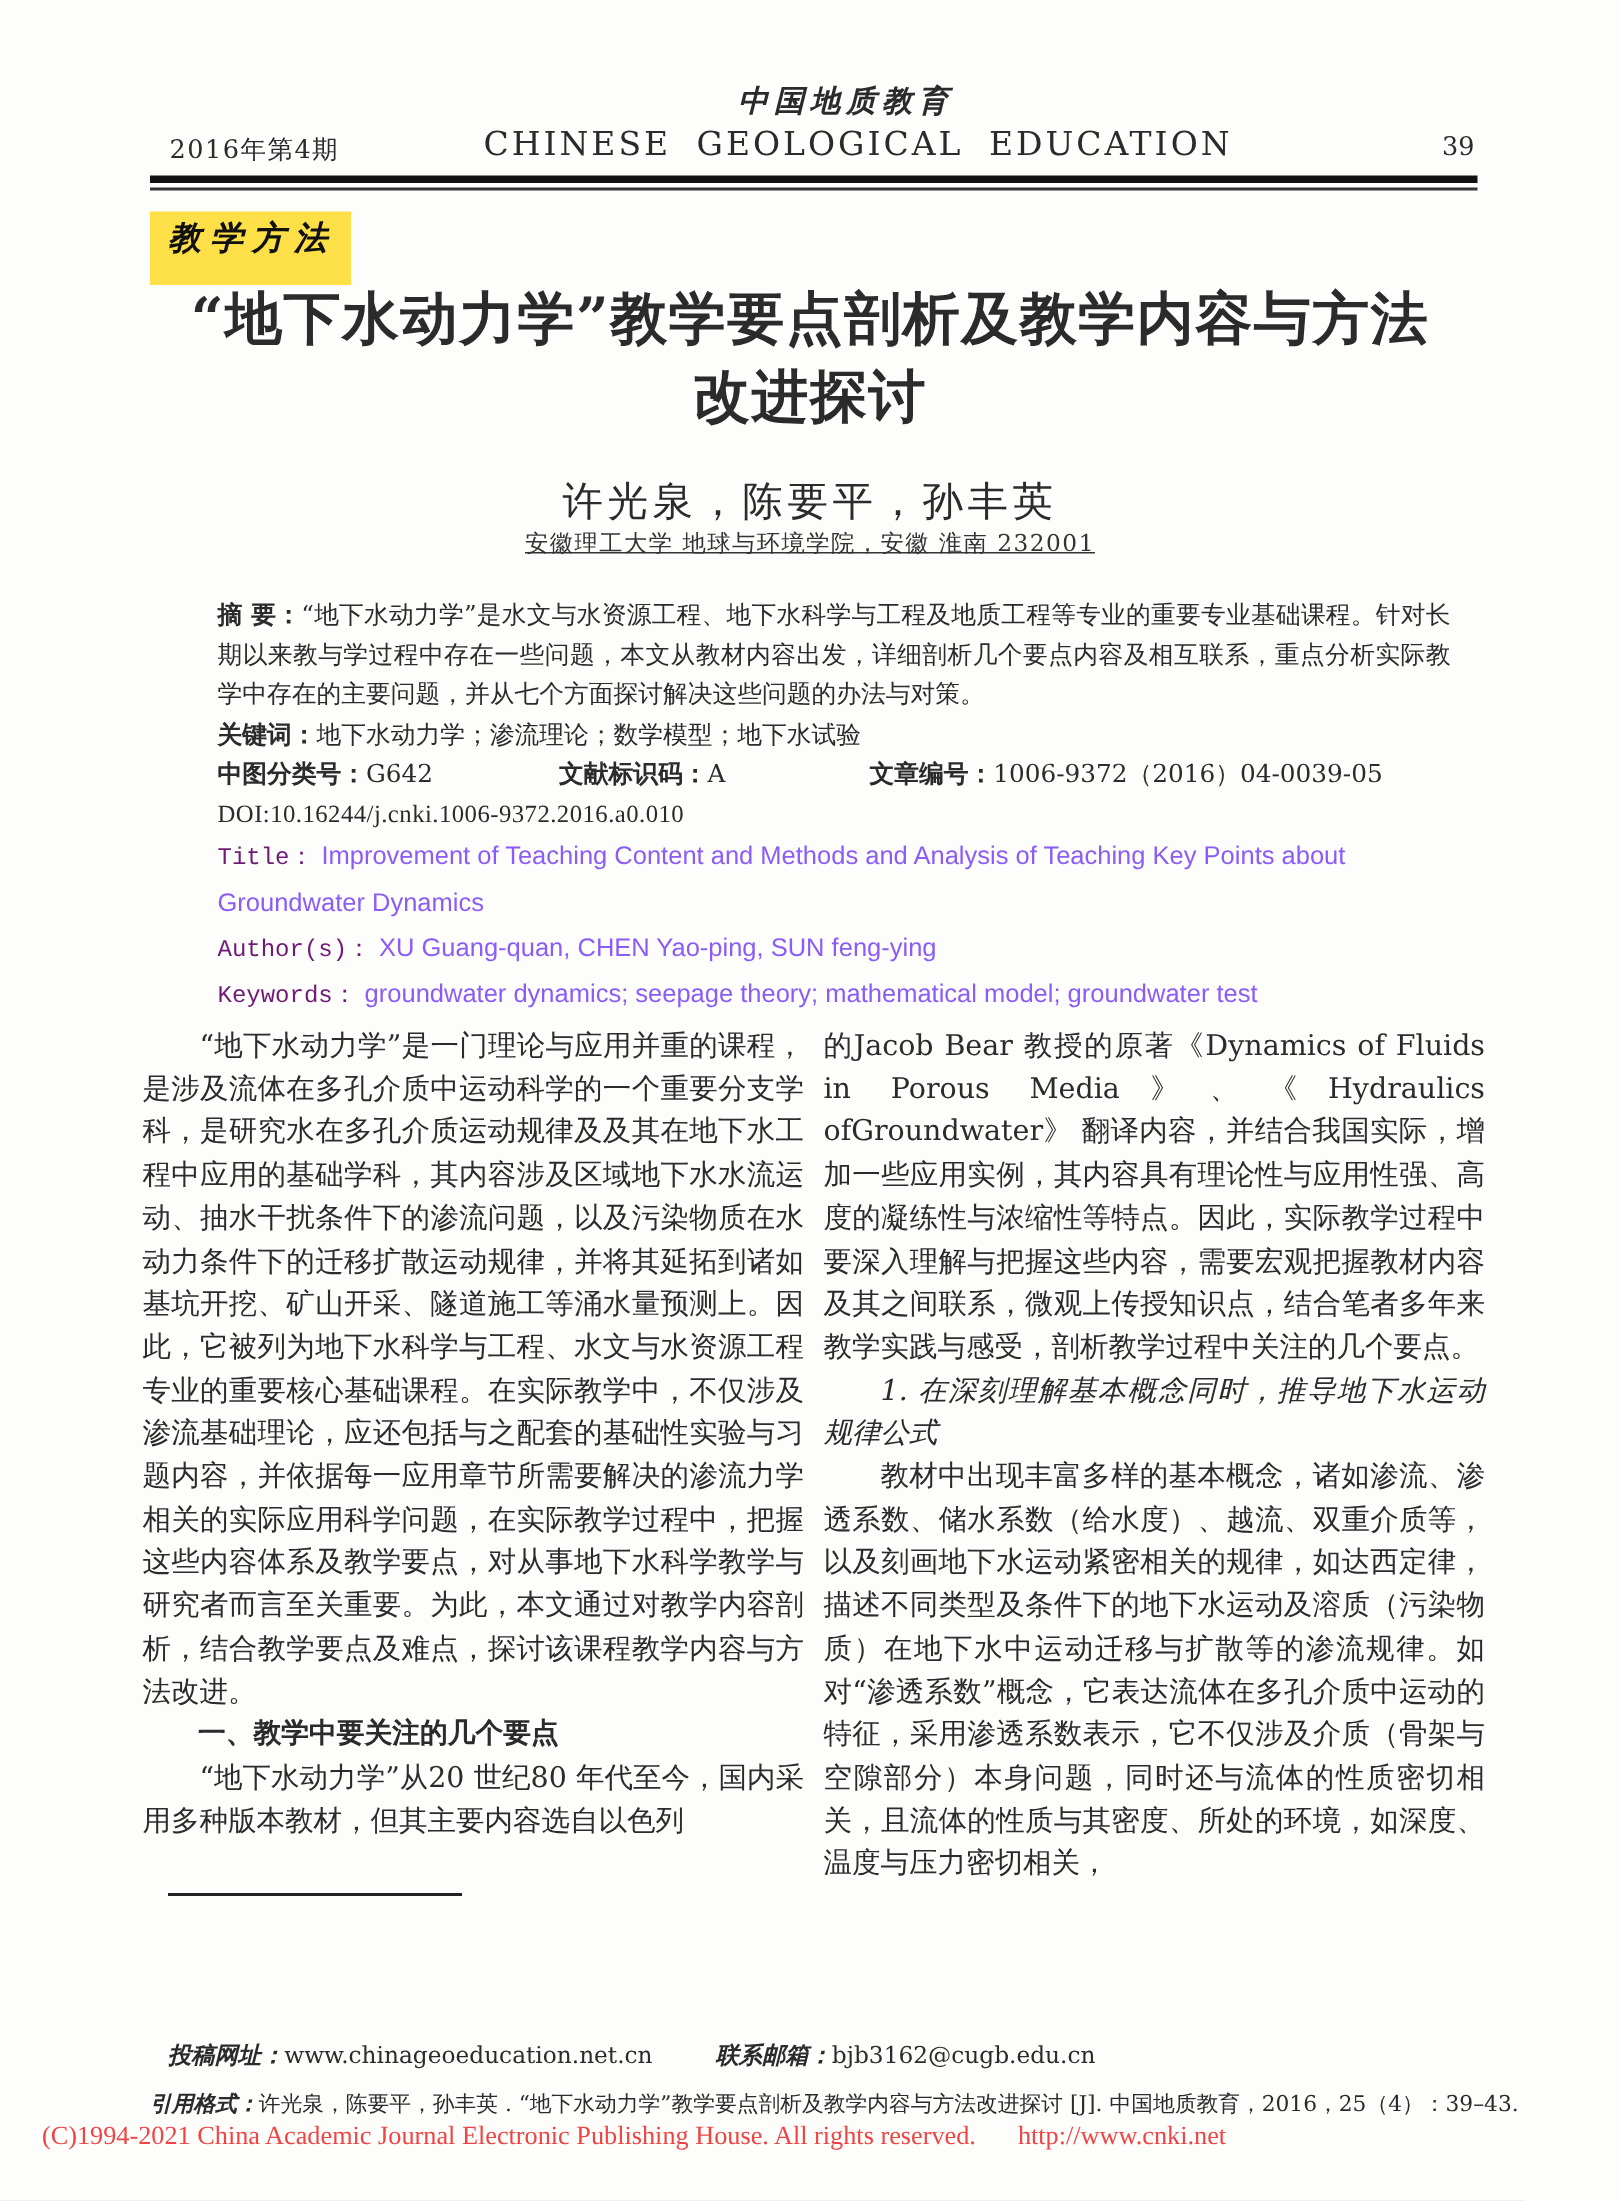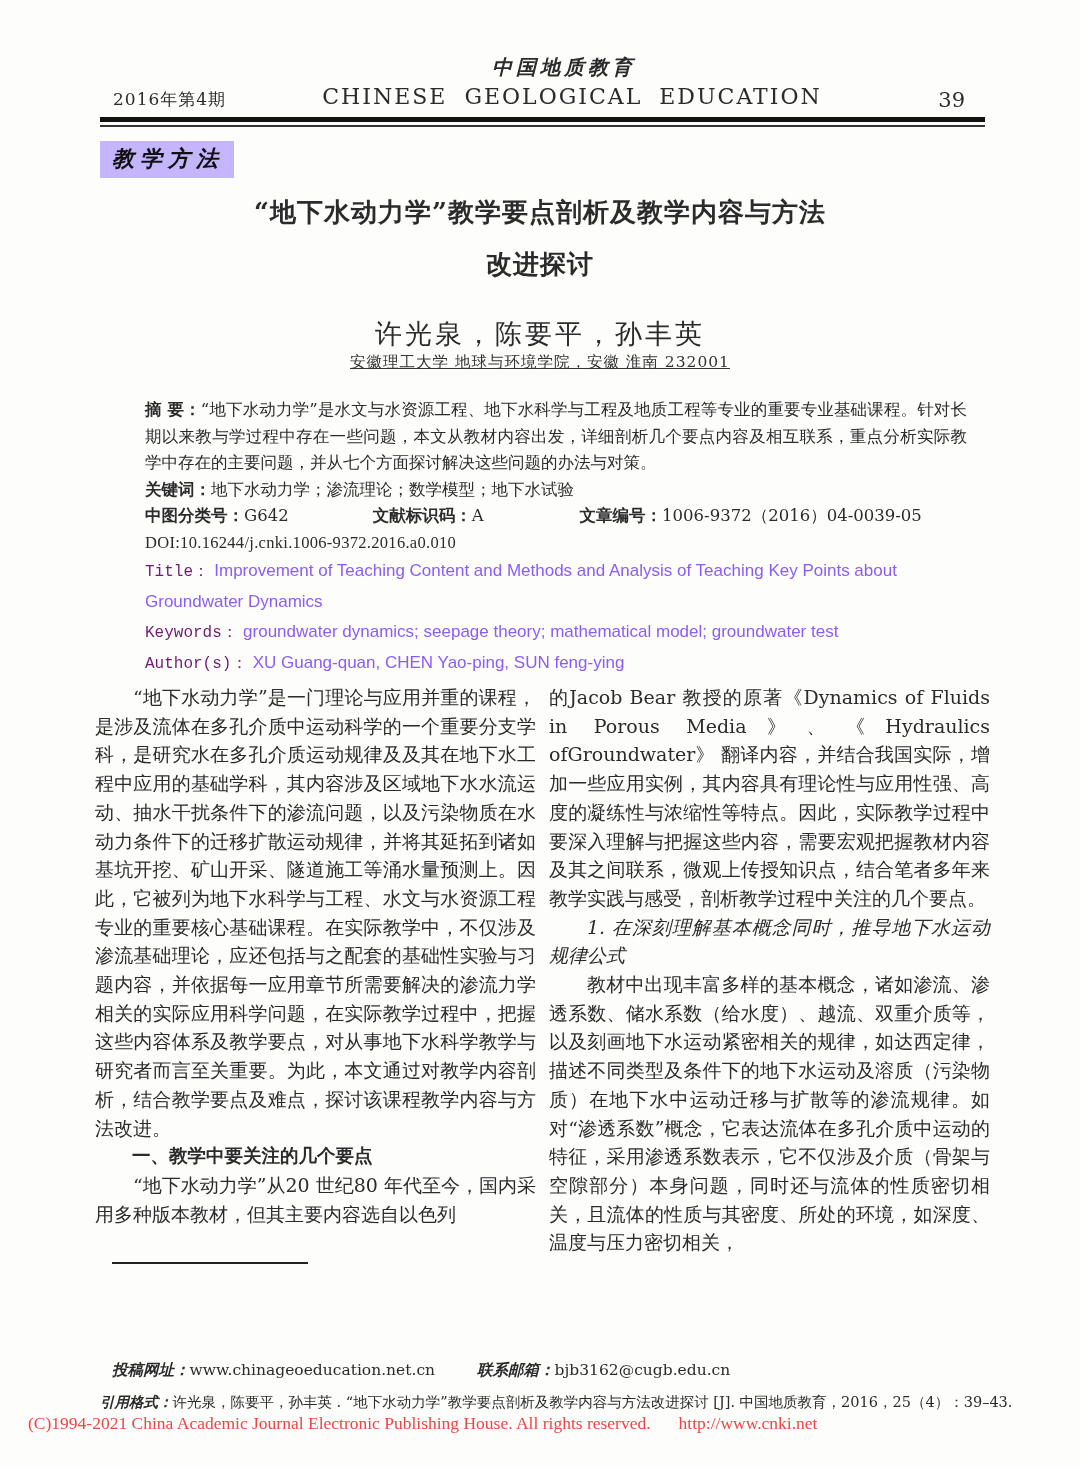--- a/index.html
+++ b/index.html
@@ -6,33 +6,33 @@
   .page {
     position:relative; width:1080px; height:1467px; margin:0 auto;
     background:#fdfdfc; color:#2b2b2b; overflow:hidden;
     font-family:"DejaVu Serif","Liberation Serif",serif;
   }
   
   .hdr-issue { position:absolute; top:88px; left:113px; font-size:17px; letter-spacing:1px; }
   .hdr-center { position:absolute; top:54px; left:0; width:100%; text-align:center;padding-left:24px; }
   .journal-cn { font-size:20px; font-weight:bold; font-style:italic; letter-spacing:4px; }
   .journal-en { font-size:22px; letter-spacing:2px; margin-top:3px; word-spacing:8px;margin-left:16px; }
-  .hdr-page { position:absolute; top:88px; right:115px; font-size:21px; }
+  .hdr-page { position:absolute; top:88px; right:97px; font-size:17px; }
   .rule-wrap { position:absolute; top:117px; left:100px; width:885px; }
   .rule-thick { height:5px; background:#111; }
   .rule-thin { height:2px; background:#333; margin-top:3px; }
   
   .badge {
-    position:absolute; top:141px; left:100px; background:#c4b5fd; color:#111;
+    position:absolute; top:141px; left:100px; background:#fde047; color:#111;
     font-size:22px; font-weight:bold; font-style:italic; letter-spacing:6px;
-    padding:3px 10px 4px 12px;
+    padding:3px 10px 16px 12px;
   }
   
   .title { position:absolute; top:186px; left:0; width:100%; text-align:center;
-           font-size:26px; font-weight:bold; line-height:52px; letter-spacing:1px; }
+           font-size:38px; font-weight:bold; line-height:52px; letter-spacing:1px; }
   .authors { position:absolute; top:316px; left:0; width:100%; text-align:center;
              font-size:27px; letter-spacing:3px; }
   .affiliation { position:absolute; top:352px; left:0; width:100%; text-align:center;
                  font-size:15.5px; letter-spacing:1px; color:#333;text-decoration:underline; }
   
   .meta { position:absolute; top:397px; left:145px; width:822px; font-size:16.5px; line-height:26.5px; }
   .meta .cjk { text-align:justify; }
   .lbl { font-weight:bold; }
   .clc-row { display:flex; }
   .clc-row .seg2 { margin-left:84px; }
@@ -96,26 +96,26 @@
       <span class="seg1"><span class="lbl">中图分类号：</span><span>G642</span></span>
       <span class="seg2"><span class="lbl">文献标识码：</span><span>A</span></span>
       <span class="seg3"><span class="lbl">文章编号：</span><span>1006-9372（2016）04-0039-05</span></span>
     </div>
     <div class="doi-line">DOI:10.16244/j.cnki.1006-9372.2016.a0.010</div>
     <div class="en-line">
       <span class="en-lbl">Title：</span>
       <span class="en-val">Improvement of Teaching Content and Methods and Analysis of Teaching Key Points about Groundwater Dynamics</span>
     </div>
     <div class="en-line">
+      <span class="en-lbl">Author(s)：</span>
+      <span class="en-val">XU Guang-quan, CHEN Yao-ping, SUN feng-ying</span>
+    </div>
+    <div class="en-line">
       <span class="en-lbl">Keywords：</span>
       <span class="en-val">groundwater dynamics; seepage theory; mathematical model; groundwater test</span>
-    </div>
-    <div class="en-line">
-      <span class="en-lbl">Author(s)：</span>
-      <span class="en-val">XU Guang-quan, CHEN Yao-ping, SUN feng-ying</span>
     </div>
   </div>
 
   <div class="body-cols">
     <div class="col">
       <p class="indent">“地下水动力学”是一门理论与应用并重的课程，是涉及流体在多孔介质中运动科学的一个重要分支学科，是研究水在多孔介质运动规律及及其在地下水工程中应用的基础学科，其内容涉及区域地下水水流运动、抽水干扰条件下的渗流问题，以及污染物质在水动力条件下的迁移扩散运动规律，并将其延拓到诸如基坑开挖、矿山开采、隧道施工等涌水量预测上。因此，它被列为地下水科学与工程、水文与水资源工程专业的重要核心基础课程。在实际教学中，不仅涉及渗流基础理论，应还包括与之配套的基础性实验与习题内容，并依据每一应用章节所需要解决的渗流力学相关的实际应用科学问题，在实际教学过程中，把握这些内容体系及教学要点，对从事地下水科学教学与研究者而言至关重要。为此，本文通过对教学内容剖析，结合教学要点及难点，探讨该课程教学内容与方法改进。</p>
       <p class="sec-head">一、教学中要关注的几个要点</p>
       <p class="indent">“地下水动力学”从20 世纪80 年代至今，国内采用多种版本教材，但其主要内容选自以色列</p>
     </div>
     <div class="col">

